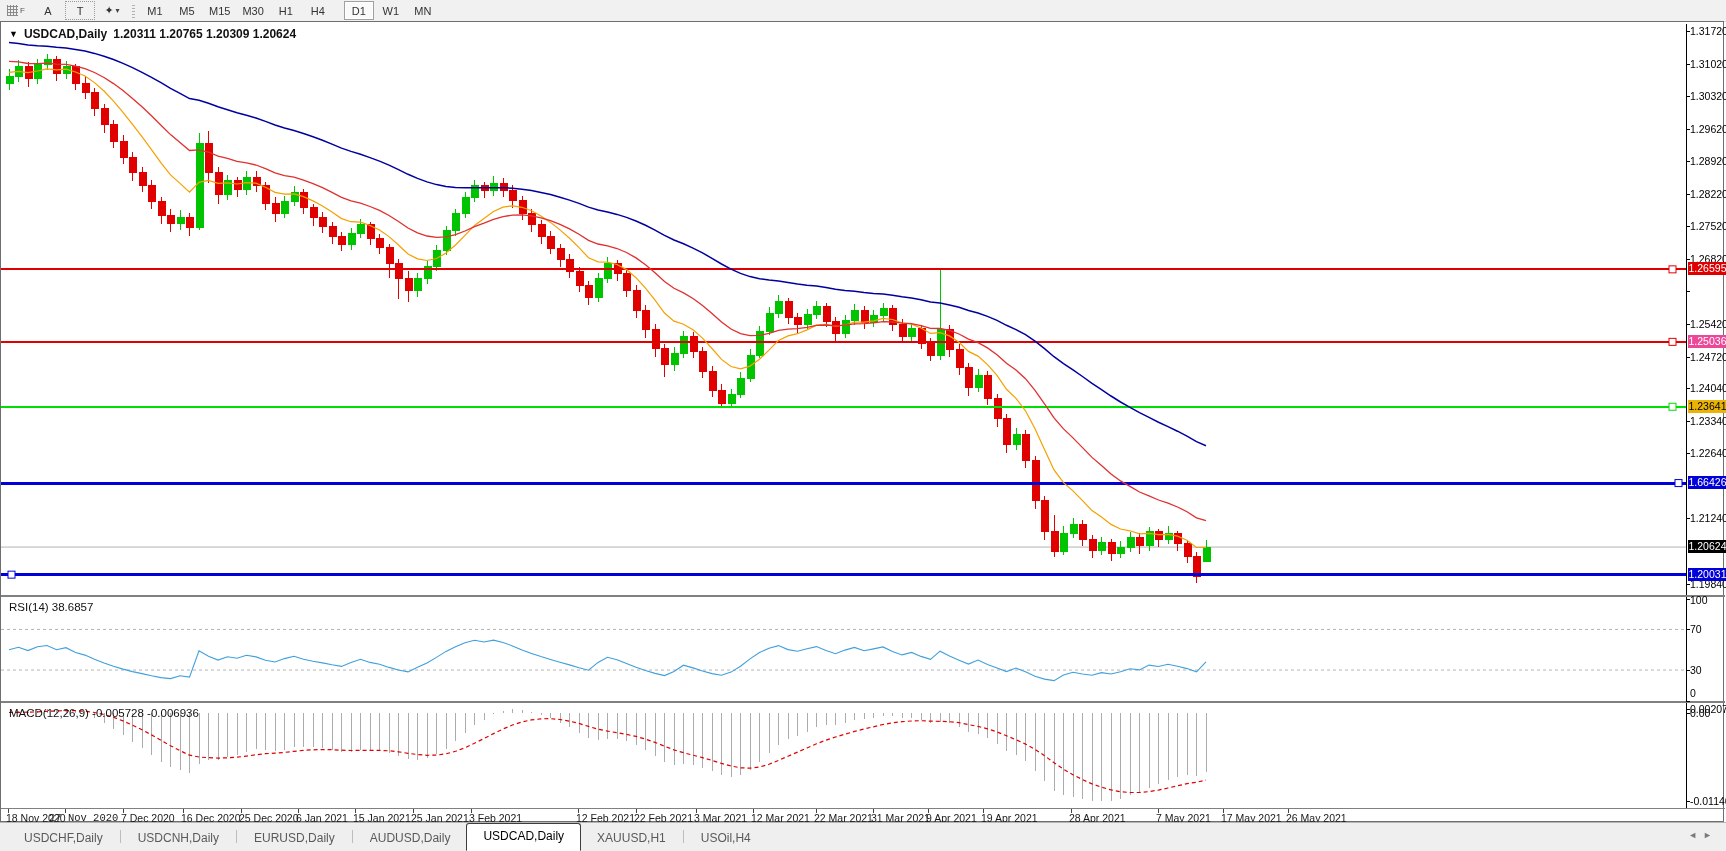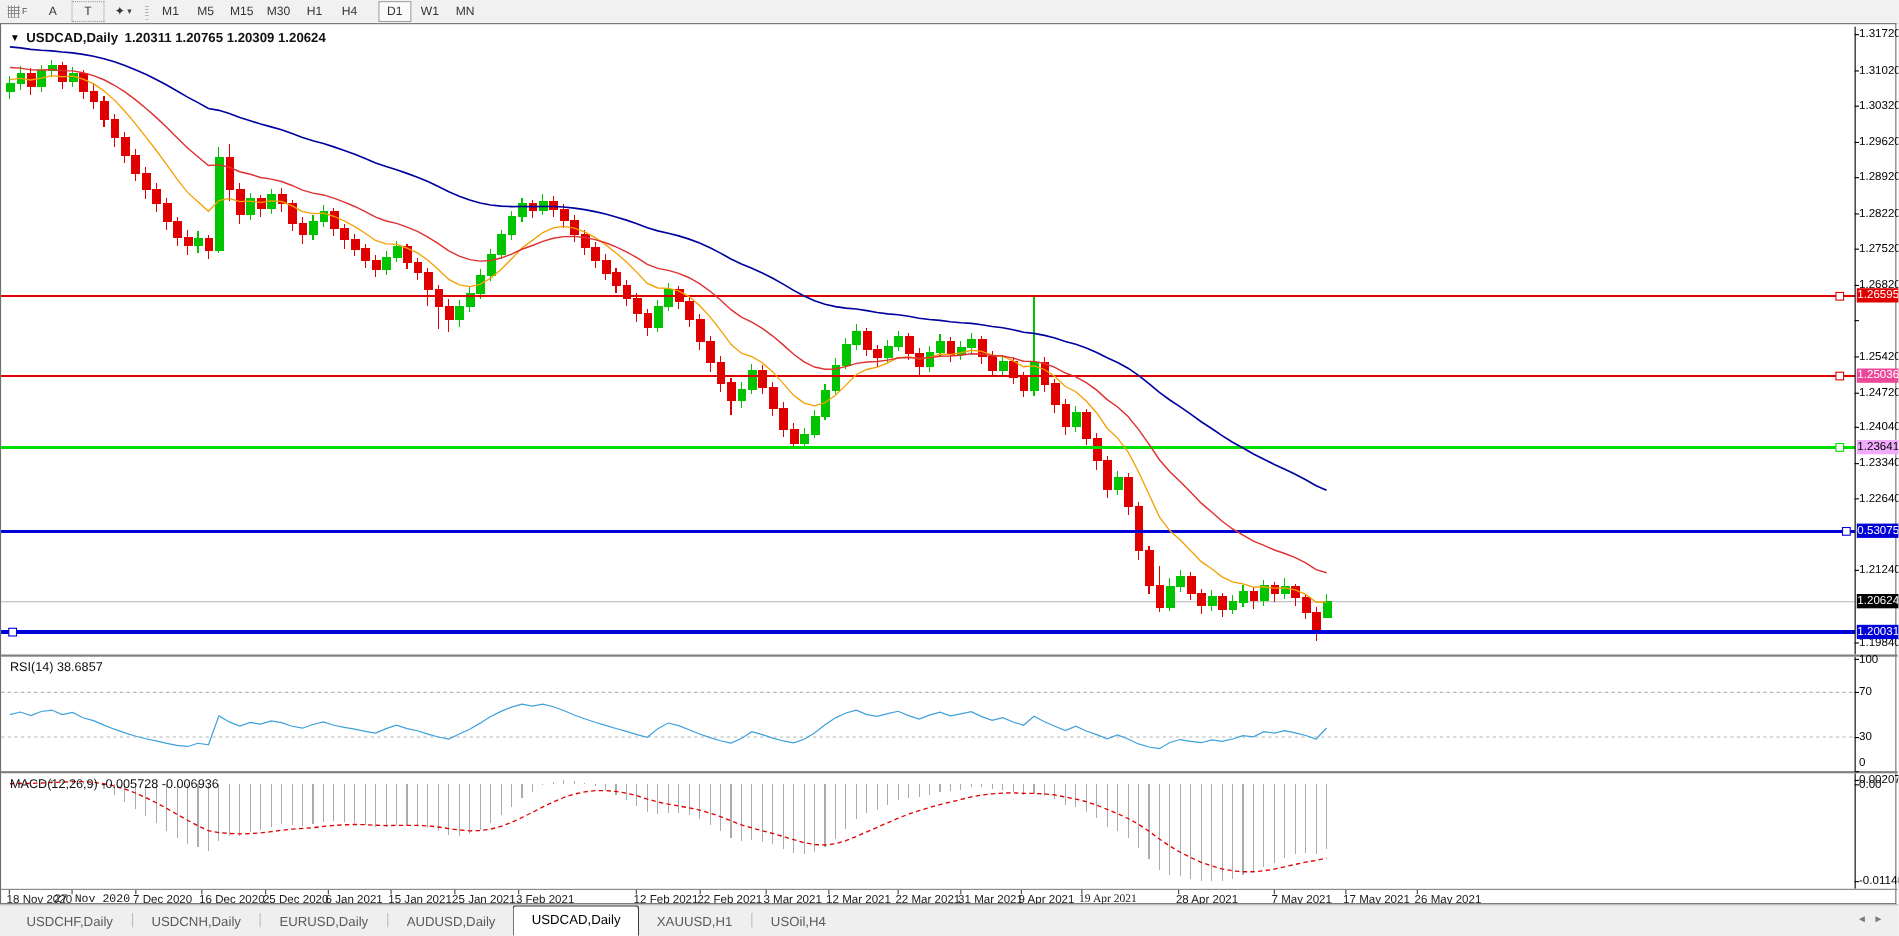--- a/index.html
+++ b/index.html
@@ -530,22 +530,22 @@
         <div class="tickmark" style="top: 399px;"></div>
         <div class="ticklab" style="top: 393px;">1.23340</div>
         <div class="tickmark" style="top: 431px;"></div>
         <div class="ticklab" style="top: 425px;">1.22640</div>
         <div class="tickmark" style="top: 496px;"></div>
         <div class="ticklab" style="top: 490px;">1.21240</div>
         <div class="tickmark" style="top: 562px;"></div>
         <div class="ticklab" style="top: 556px;">1.19840</div>
         <div class="badge" style="top: 240px; background: rgb(224, 0, 0); color: rgb(255, 255, 255);">1.26595</div>
         <div class="badge" style="top: 313px; background: #ec4899; color: rgb(255, 255, 255);">1.25036</div>
-        <div class="badge" style="top: 378px; background: #f0abfc; color: rgb(0, 0, 0);">1.23641</div>
-        <div class="badge" style="top: 454px; background: rgb(0, 0, 216); color: rgb(255, 255, 255);">0.53075</div>
+        <div class="badge" style="top: 378px; background: #eab308; color: rgb(0, 0, 0);">1.23641</div>
+        <div class="badge" style="top: 454px; background: rgb(0, 0, 216); color: rgb(255, 255, 255);">1.66426</div>
         <div class="badge" style="top: 546px; background: rgb(0, 0, 216); color: rgb(255, 255, 255);">1.20031</div>
         <div class="badge" style="top: 518px; background: rgb(0, 0, 0); color: rgb(255, 255, 255);">1.20624</div>
         <div class="tickmark" style="top: 577px;"></div>
         <div class="ticklab" style="top: 572px;">100</div>
         <div class="tickmark" style="top: 607px;"></div>
         <div class="ticklab" style="top: 601.45px;">70</div>
         <div class="tickmark" style="top: 648px;"></div>
         <div class="ticklab" style="top: 642.05px;">30</div>
         <div class="tickmark" style="top: 679px;"></div>
         <div class="ticklab" style="top: 665px;">0</div>
@@ -583,21 +583,21 @@
         <div class="datelab" style="left: 693px; top: 790px;">3 Mar 2021</div>
         <div class="datetick" style="left: 752px; top: 787px;"></div>
         <div class="datelab" style="left: 750px; top: 790px;">12 Mar 2021</div>
         <div class="datetick" style="left: 815px; top: 787px;"></div>
         <div class="datelab" style="left: 813px; top: 790px;">22 Mar 2021</div>
         <div class="datetick" style="left: 872px; top: 787px;"></div>
         <div class="datelab" style="left: 870px; top: 790px;">31 Mar 2021</div>
         <div class="datetick" style="left: 927px; top: 787px;"></div>
         <div class="datelab" style="left: 925px; top: 790px; text-align: center;">9 Apr 2021</div>
         <div class="datetick" style="left: 982px; top: 787px;"></div>
-        <div class="datelab" style="left: 980px; top: 790px; font-family: Liberation Serif, serif;">19 Apr 2021</div>
+        <div class="datelab" style="left: 980px; top: 790px;">19 Apr 2021</div>
         <div class="datetick" style="left: 1070px; top: 787px;"></div>
         <div class="datelab" style="left: 1068px; top: 790px;">28 Apr 2021</div>
         <div class="datetick" style="left: 1157px; top: 787px;"></div>
         <div class="datelab" style="left: 1155px; top: 790px;">7 May 2021</div>
         <div class="datetick" style="left: 1222px; top: 787px;"></div>
         <div class="datelab" style="left: 1220px; top: 790px;">17 May 2021</div>
         <div class="datetick" style="left: 1287px; top: 787px;"></div>
         <div class="datelab" style="left: 1285px; top: 790px;">26 May 2021</div>
       </div>
   </div>

